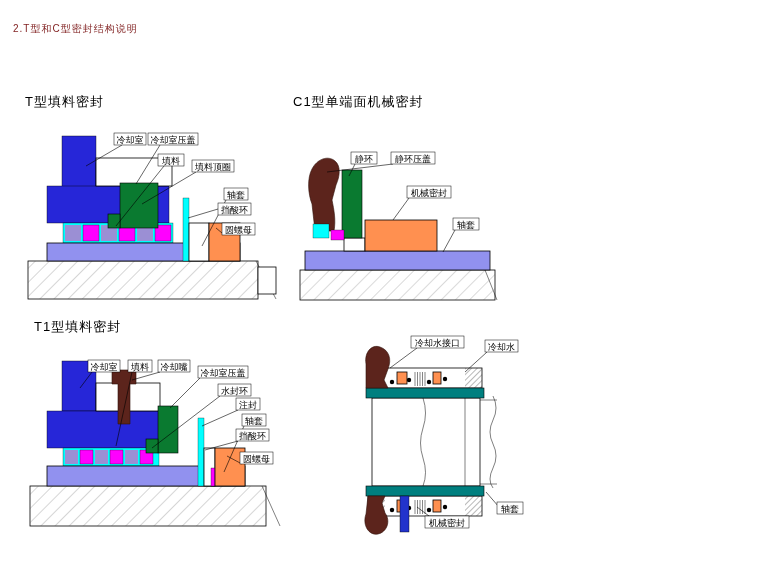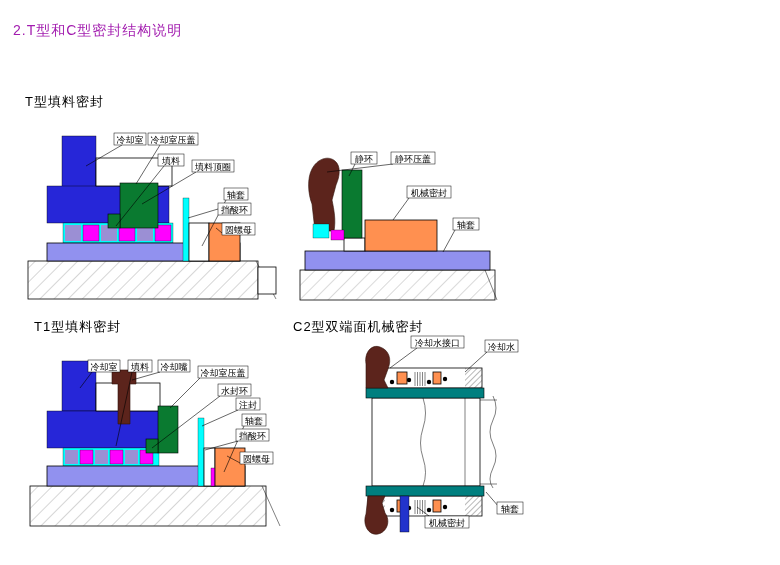--- a/index.html
+++ b/index.html
@@ -1,19 +1,19 @@
 <!DOCTYPE html>
 <html><head>
 <meta charset="utf-8">
 <style>
   * { margin:0; padding:0; box-sizing:border-box; }
   html,body { background:#ffffff; }
   body { font-family:"Liberation Sans","DejaVu Sans",sans-serif; }
   .page { position:relative; width:780px; height:565px; background:#fff; overflow:hidden; }
-  .doc-title { position:absolute; left:13px; top:22px; font-size:14px; color:#a21caf; letter-spacing:1px; }
+  .doc-title { position:absolute; left:13px; top:22px; font-size:10px; color:#7f1d1d; letter-spacing:1px; }
   .dia-title { position:absolute; font-size:13px; color:#000; letter-spacing:1px; }
   svg.dia { position:absolute; overflow:visible; }
   svg text { font-size:9px; fill:#000; }
   .lblbox  { fill:#ffffff; stroke:#000; stroke-width:0.5; }
   .leader  { stroke:#000; stroke-width:0.6; fill:none; }
   .f-white { fill:#ffffff; stroke:#000; stroke-width:0.8; }
   .f-blue  { fill:#2626d8; stroke:#000; stroke-width:0.4; }
   .f-peri  { fill:#9191ef; stroke:#000; stroke-width:0.8; }
   .f-green { fill:#0a7a30; stroke:#000; stroke-width:0.6; }
   .f-cyan  { fill:#00ffff; stroke:#000; stroke-width:0.3; }
@@ -36,22 +36,22 @@
       <line x1="0" y1="0" x2="0" y2="4" stroke="#333" stroke-width="0.7"></line>
     </pattern>
   </defs>
 </svg>
 
 <div class="page">
 
   <div class="doc-title">2.T型和C型密封结构说明</div>
 
   <div class="dia-title" style="left:25px;top:93px">T型填料密封</div>
+  <div class="dia-title" style="left:293px;top:93px">C1型单端面机械密封</div>
   <div class="dia-title" style="left:34px;top:318px">T1型填料密封</div>
-  <div class="dia-title" style="left:293px;top:318px">C2型双端面机械密封</div>
 
   <svg class="dia" style="left:20px;top:106px" width="260" height="210" viewBox="0 0 260 210">
     <g>
       <rect x="8" y="155" width="230" height="38" class="f-white"></rect>
       <rect x="8" y="155" width="230" height="38" fill="url(#diagSparse)" opacity="0.55"></rect>
       <line x1="236" y1="155" x2="256" y2="193" class="thin"></line>
       <rect x="238" y="161" width="18" height="27" class="f-white"></rect>
     </g>
     <g>
       <rect x="42" y="30" width="34" height="52" class="f-blue"></rect>

